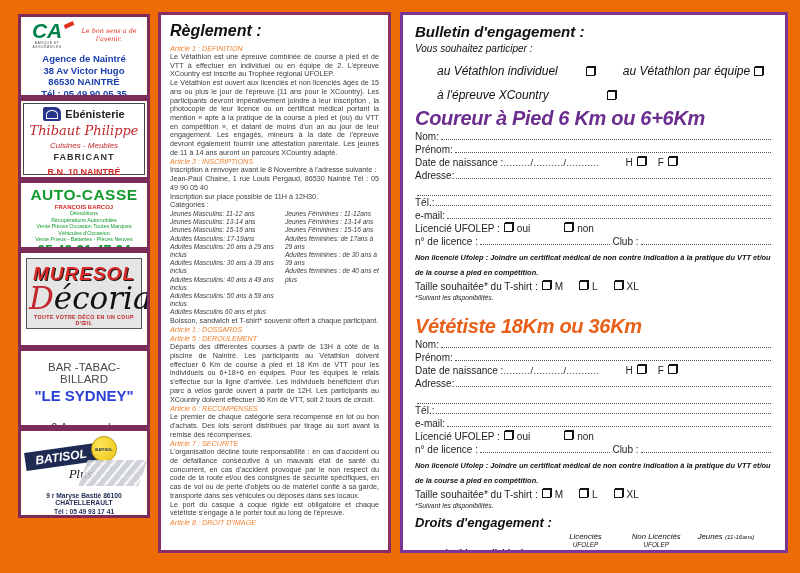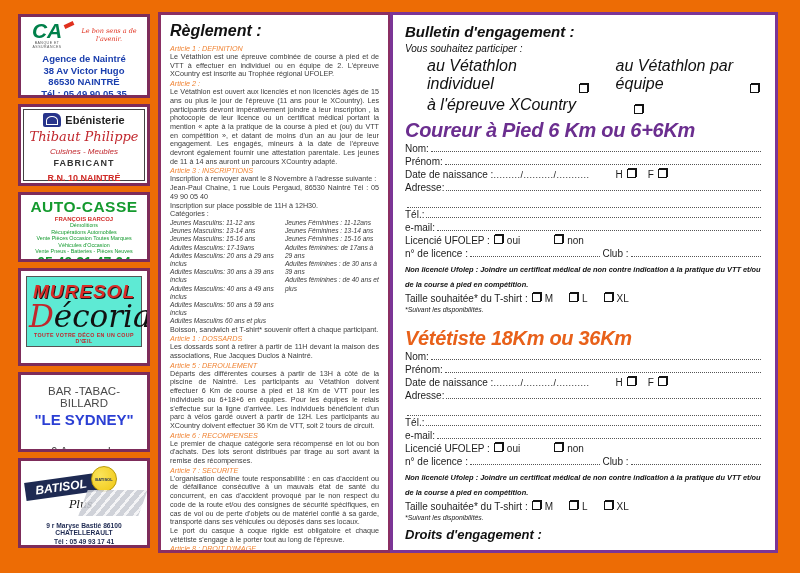--- a/index.html
+++ b/index.html
@@ -1,41 +1,41 @@
 <!DOCTYPE html>
 <html><head>
 <meta charset="utf-8">
 <style>
 *{margin:0;padding:0;box-sizing:border-box}
 html,body{width:800px;height:573px}
 body{position:relative;background:#ED6C05;font-family:"Liberation Sans",sans-serif;overflow:hidden}
 .panel{position:absolute;background:#fff;border:3px solid #8A2F63}
 
-.col-left{position:absolute;left:18px;top:14px;width:132px;display:flex;flex-direction:column;gap:6px}
+.col-left{position:absolute;left:18px;top:14px;width:132px;display:flex;flex-direction:column;}
 .ad{background:#fff;border:3px solid #7D2C5A;padding:4px 3px;text-align:center;overflow:hidden}
 .ca-row{display:flex;align-items:center;justify-content:center;gap:4px}
 .ca-logo{color:#00804A;font-weight:bold;font-size:21px;font-style:italic;position:relative;line-height:20px}
 .ca-logo:after{content:"";position:absolute;right:-4px;top:2px;width:10px;height:4px;background:#E0301E;transform:rotate(-25deg)}
 .ca-sub{font-size:3.5px;color:#555;letter-spacing:.5px}
 .ca-tag{color:#E0301E;font-size:6.5px;font-style:italic;font-family:"DejaVu Serif",serif}
 .ca-line{color:#1B3FAE;font-weight:bold;font-size:9.5px;line-height:11.5px}
 .eb-inner{border:1px solid #444;padding:3px 2px;height:100%}
 .eb-row{display:flex;align-items:center;justify-content:center;gap:4px}
 .eb-icon{width:18px;height:14px;background:#27348B;border-radius:2px 6px 2px 2px;position:relative}
 .eb-icon:after{content:"";position:absolute;left:3px;top:3px;width:10px;height:7px;border:1.5px solid #fff;border-radius:50% 50% 0 0}
 .eb-title{color:#222;font-weight:bold;font-size:11px}
 .eb-name{color:#C1272D;font-size:13px;font-style:italic;font-family:"DejaVu Serif",serif;margin-top:2px}
 .eb-sub{color:#C1272D;font-style:italic;font-size:8px;margin-top:3px}
 .eb-fab{color:#333;font-weight:bold;font-size:9px;letter-spacing:1px;margin-top:2px}
 .eb-addr{color:#D02B27;font-weight:bold;font-size:9px;margin-top:5px}
 .ac-title{color:#149A2E;font-weight:bold;font-size:15.5px;letter-spacing:.5px}
 .ac-owner{color:#D02B27;font-weight:bold;font-size:6px}
 .ac-line{color:#149A2E;font-size:5.4px;line-height:6.6px}
 .ac-tel{color:#149A2E;font-weight:bold;font-size:14px;line-height:15px}
-.mu-block{background:#5eead4;border:1px solid #555;margin:2px;padding:4px 2px 2px 2px}
+.mu-block{background:#e5e5e5;border:1px solid #555;margin:2px;padding:4px 2px 2px 2px}
 .mu-name{color:#D92B27;font-weight:bold;font-size:19px;letter-spacing:1px;text-shadow:1px 1px 0 #1a1a1a;font-style:italic}
 .mu-script{color:#111;font-size:31px;font-style:italic;font-family:"DejaVu Serif",serif;line-height:26px}
 .mu-script:first-letter{color:#C1272D}
 .mu-cap{color:#C1272D;font-size:5.3px;font-weight:bold;letter-spacing:.4px;margin-top:3px}
 .sy-l1{color:#4a4a4a;font-size:11.5px;margin-top:6px}
 .sy-name{color:#2B3FD4;font-weight:bold;font-size:15px;margin-top:2px}
 .sy-addr{color:#4a4a4a;font-size:12px;line-height:12px;margin-top:18px}
 .ba-logo{position:relative;height:52px;margin-top:2px}
 .ba-banner{position:absolute;left:2px;top:12px;width:72px;height:18px;background:#1E2A52;transform:rotate(-8deg);color:#fff;font-weight:bold;font-style:italic;font-size:12px;line-height:18px;text-align:center}
 .ba-plus{position:absolute;left:46px;top:32px;color:#111;font-style:italic;font-family:"DejaVu Serif",serif;font-size:11px}
@@ -46,36 +46,36 @@
 .ba-tel{color:#1E2A52;font-weight:bold;font-size:6.7px;margin-top:2px}
 
 .col-mid{left:158px;top:12px;width:233px;height:541px;padding:7px 9px;overflow:hidden}
 .rg-title{font-size:16px;font-weight:bold;font-style:italic;color:#111;margin-bottom:4px}
 .art-h{color:#F08434;font-style:italic;font-size:7.2px;line-height:9px}
 .art-p{color:#3b3b3b;font-size:7.2px;line-height:8.7px;text-align:justify}
 .cats{display:flex;font-style:italic;font-size:6.6px;line-height:8.2px;color:#3b3b3b}
 .cats>div:first-child{width:55%}
 .cats>div:last-child{width:45%}
 
-.col-right{left:390px;top:12px;width:388px;height:541px;border-color:#7B3596;padding:8px 12px 16px 12px;overflow:hidden}
+.col-right{left:400px;top:12px;width:388px;height:541px;border-color:#7B3596;padding:8px 12px 16px 12px;overflow:hidden}
 .bu-title{font-size:15px;font-weight:bold;font-style:italic;color:#111}
 .bu-intro{font-size:10px;font-style:italic;color:#111;margin-top:3px}
-.opt-row{display:flex;align-items:flex-end;font-size:16px;font-style:italic;color:#111;margin-top:3px;padding-left:22px}
+.opt-row{display:flex;align-items:center;font-size:12px;font-style:italic;color:#111;margin-top:10px;padding-left:22px}
 .cb{display:inline-block;width:9px;height:9px;border:1.6px solid #131313;box-shadow:1px -1px 0 #131313;margin:0 4px;background:#fff;flex:none}
 .h-purple{color:#6B2E8F;font-size:20px;font-weight:bold;font-style:italic;margin-top:5px;letter-spacing:-.3px}
 .h-orange{color:#E8611A;font-size:20px;font-weight:bold;font-style:italic;margin-top:14px;letter-spacing:-.3px}
 .fline{display:flex;align-items:flex-start;font-size:10px;color:#1d1d1d;margin-top:1px;line-height:12px}
 .dots{flex:1;border-bottom:1.3px dotted #555;height:9px;margin:0 2px;min-width:10px}
 .dob-dots{font-size:9px;letter-spacing:.5px;color:#1d1d1d}
 .gap{width:26px}
 .note{font-size:7.4px;font-weight:bold;font-style:italic;color:#111;line-height:15px;margin-top:2px}
 .dispo{font-size:6.8px;font-style:italic;color:#222;margin-top:1px}
 .fees-title{font-size:13px;font-weight:bold;font-style:italic;color:#111;margin-top:6px}
 .fees{font-style:italic;color:#111}
-.fees-head{display:flex;font-size:7.8px;text-align:center;margin-top:8px}
+.fees-head{display:flex;font-size:7.8px;text-align:center;margin-top:2px}
 .fees-head .c0{width:150px}
 .fees-head .c1{width:62px}.fees-head .c2{width:88px}.fees-head .c3{width:80px;text-align:left}
 .fees-sub{display:block;font-size:6.4px}
 .fees-row{display:flex;font-size:9px;font-weight:bold;line-height:11px}
 .fees-row .c0{width:150px;padding-left:22px}
 .fees-row .c1{width:62px;text-align:center}
 .fees-row .c2{width:88px;text-align:center}
 .fees-row .c3{width:80px;text-align:center;text-align:left;padding-left:28px}
 .tiny-sub{font-size:6.2px}
 </style>
@@ -151,21 +151,20 @@
     <div class="ba-tel">Tél : 05 49 93 17 41</div>
   </div>
 </div>
 
 <div class="panel col-mid">
   <div class="rg-title">Règlement :</div>
 
   <div class="art-h">Article 1 : DEFINITION</div>
   <div class="art-p">Le Vétathlon est une épreuve combinée de course à pied et de VTT à effectuer en individuel ou en équipe de 2. L'épreuve XCountry est inscrite au Trophée régional UFOLEP.</div>
 
-  <div class="art-h">Article 2 :</div>
   <div class="art-p">Le Vétathlon est ouvert aux licenciés et non licenciés âgés de 15 ans ou plus le jour de l'épreuve (11 ans pour le XCountry). Les participants devront impérativement joindre à leur inscription , la photocopie de leur licence ou un certificat médical portant la mention « apte à la pratique de la course à pied et (ou) du VTT en compétition », et datant de moins d'un an au jour de leur engagement. Les engagés, mineurs à la date de l'épreuve devront également fournir une attestation parentale. Les jeunes de 11 à 14 ans auront un parcours XCountry adapté.</div>
 
   <div class="art-h">Article 3 : INSCRIPTIONS</div>
   <div class="art-p">Inscription à renvoyer avant le 8 Novembre à l'adresse suivante :</div>
   <div class="art-p">Jean-Paul Chaine, 1 rue Louis Pergaud, 86530 Naintré Tél : 05 49 90 05 40</div>
   <div class="art-p">Inscription sur place possible de 11H à 12H30.</div>
   <div class="art-p">Catégories :</div>
   <div class="cats">
     <div>
       <div>Jeunes Masculins: 11-12 ans</div>
@@ -183,21 +182,20 @@
       <div>Jeunes Féminines : 13-14 ans</div>
       <div>Jeunes Féminines : 15-16 ans</div>
       <div>Adultes féminines: de 17ans à 29 ans</div>
       <div>Adultes féminines : de 30 ans à 39 ans</div>
       <div>Adultes féminines : de 40 ans et plus</div>
     </div>
   </div>
   <div class="art-p">Boisson, sandwich et T-shirt* souvenir offert à chaque participant.</div>
 
   <div class="art-h">Article 1 : DOSSARDS</div>
-  <div class="art-p">Les dossards sont à retirer à partir de 11H devant la maison des associations, Rue Jacques Duclos à Naintré.</div>
 
   <div class="art-h">Article 5 : DEROULEMENT</div>
   <div class="art-p">Départs des différentes courses à partir de 13H à côté de la piscine de Naintré. Les participants au Vétathlon doivent effectuer 6 Km de course à pied et 18 Km de VTT pour les individuels ou 6+18+6 en équipes. Pour les équipes le relais s'effectue sur la ligne d'arrivée. Les individuels bénéficient d'un parc à vélos gardé ouvert à partir de 12H. Les participants au XCountry doivent effectuer 36 Km de VTT, soit 2 tours de circuit.</div>
 
   <div class="art-h">Article 6 : RECOMPENSES</div>
   <div class="art-p">Le premier de chaque catégorie sera récompensé en lot ou bon d'achats. Des lots seront distribués par tirage au sort avant la remise des récompenses.</div>
 
   <div class="art-h">Article 7 : SECURITE</div>
   <div class="art-p">L'organisation décline toute responsabilité : en cas d'accident ou de défaillance consécutive à un mauvais état de santé du concurrent, en cas d'accident provoqué par le non respect du code de la route et/ou des consignes de sécurité spécifiques, en cas de vol ou de perte d'objets ou de matériel confié à sa garde, transporté dans ses véhicules ou déposés dans ses locaux.</div>
   <div class="art-p">Le port du casque à coque rigide est obligatoire et chaque vététiste s'engage à le porter tout au long de l'épreuve.</div>

